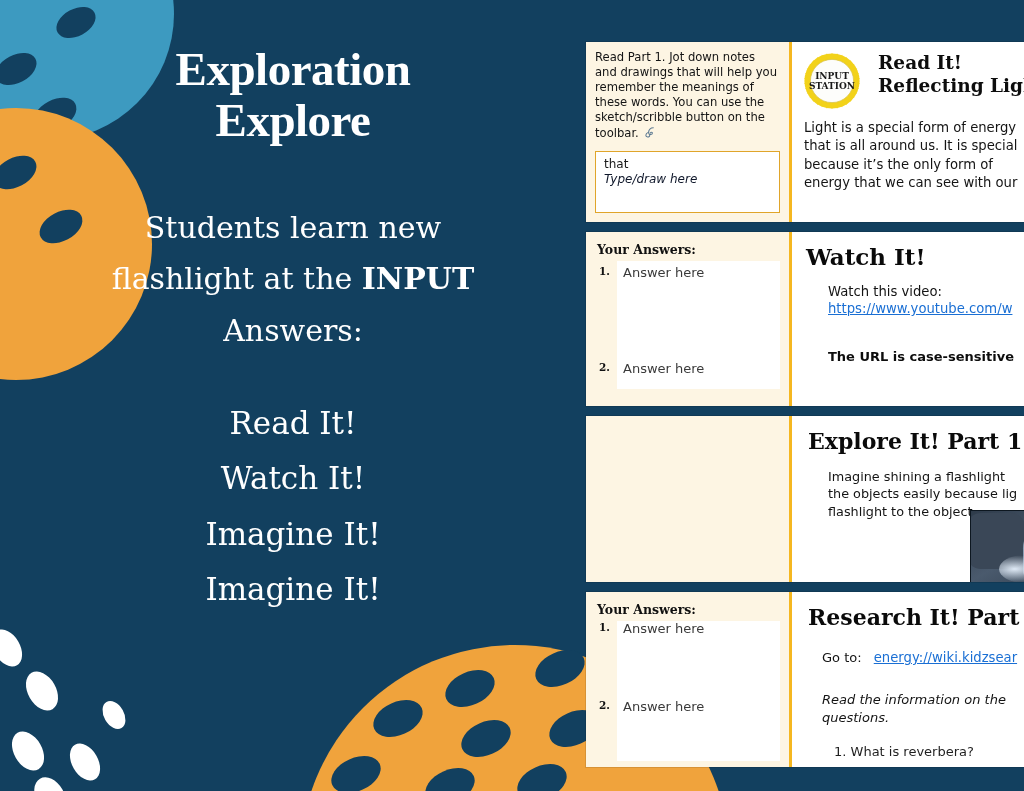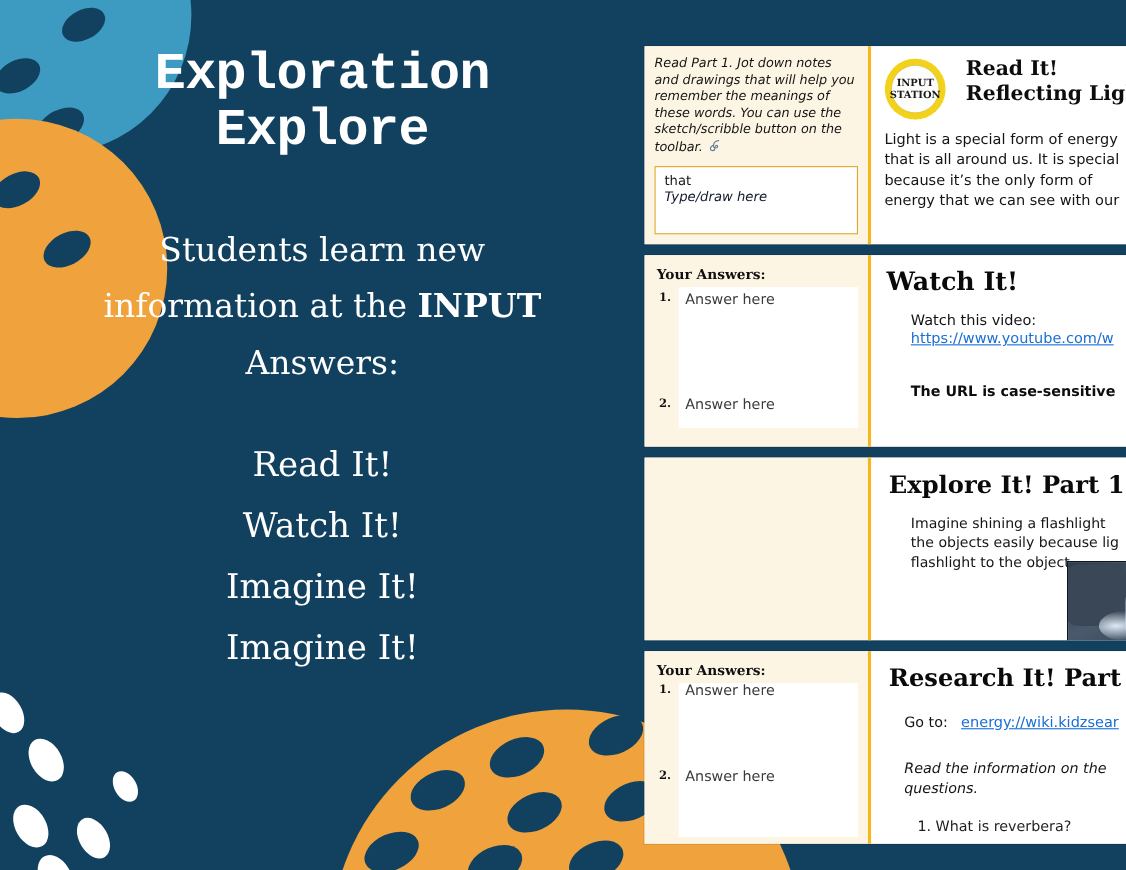--- a/index.html
+++ b/index.html
@@ -22,21 +22,21 @@
   .dot-white{background:#ffffff;}
 
   
   #left-col{
     position:absolute;left:0;top:0;width:586px;height:791px;
     display:flex;flex-direction:column;align-items:center;
     z-index:5;pointer-events:none;
   }
   #page-title{
     margin-top:44px;width:430px;text-align:center;color:#fff;
-    font-family:Liberation Mono, monospace;font-weight:bold;
+    font-family:Liberation Serif, serif;font-weight:bold;
     font-size:47px;line-height:1.08;letter-spacing:-.5px;
   }
   #lead-text{
     margin-top:56px;width:420px;text-align:center;color:#ffffff;
     font-family:"DejaVu Serif",serif;font-size:30px;line-height:1.72;
   }
   #lead-text b{font-weight:bold;}
   #station-list{
     margin-top:40px;width:420px;text-align:center;color:#ffffff;
     font-family:"DejaVu Serif",serif;font-size:31px;line-height:1.78;
@@ -63,21 +63,20 @@
   }
   .pane-right{
     flex:1 1 auto;background:#ffffff;position:relative;
     padding:10px 10px 0 12px;box-sizing:border-box;overflow:hidden;
   }
 
   
   .instr{
     font-family:"DejaVu Sans",sans-serif;font-size:11.6px;line-height:1.30;
     color:#141414;
-    font-style:italic;
   }
   .scribble-icon{display:inline-block;vertical-align:-3px;margin-left:4px;color:#5d7a92;}
   .word-box{
     margin-top:7px;background:#ffffff;border:1.5px solid #e0a52a;
     height:62px;padding:5px 8px;box-sizing:border-box;
   }
   .word-box .w-word{font-family:"DejaVu Sans",sans-serif;font-size:12px;color:#1a1a1a;}
   .word-box .w-hint{font-family:"DejaVu Sans",sans-serif;font-size:12px;color:#0f172a;font-style:italic;margin-top:1px;}
 
   .seal{
@@ -201,21 +200,21 @@
   <div class="dot dot-white" style="left:36px;top:776px;width:28px;height:40px;transform:rotate(-30deg);"></div>
   <div class="dot dot-white" style="left:104px;top:700px;width:20px;height:30px;transform:rotate(-30deg);"></div>
 
   <div id="left-col">
     <div id="page-title">
       <div>Exploration</div>
       <div>Explore</div>
     </div>
 
     <div id="lead-text">
-      <span>Students learn new information at the </span><b>INPUT</b><span> Answers:</span>
+      <span>Students learn new flashlight at the </span><b>INPUT</b><span> Answers:</span>
     </div>
 
     <div id="station-list">
       <div>Read It!</div>
       <div>Watch It!</div>
       <div>Imagine It!</div>
       <div>Imagine It!</div>
     </div>
   </div>
 

